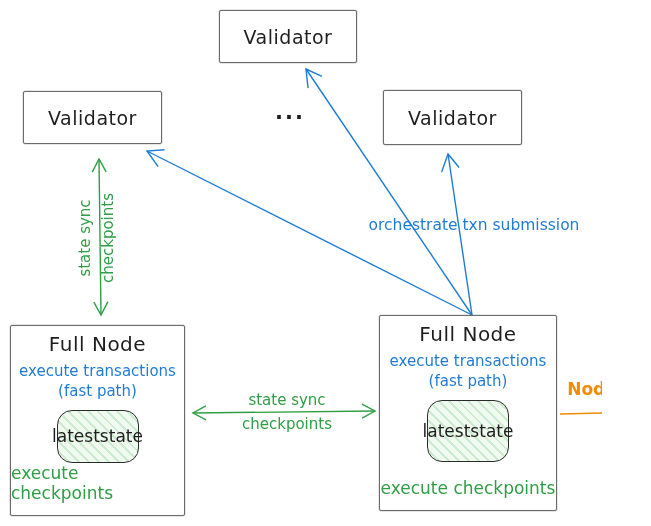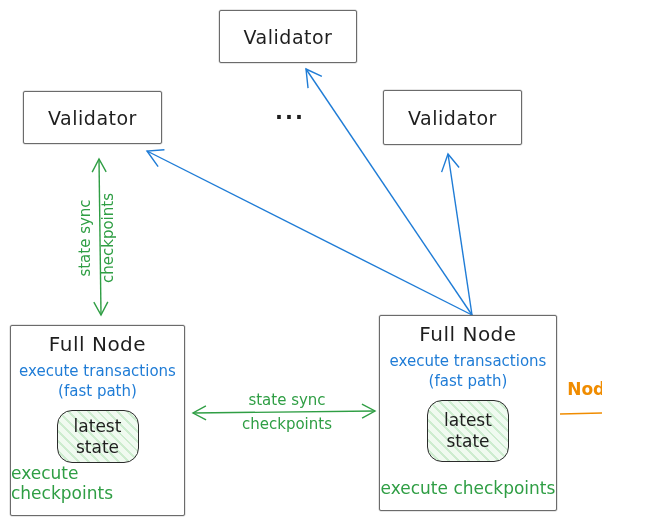--- a/index.html
+++ b/index.html
@@ -30,21 +30,21 @@
     background:#ffffff; display:flex; flex-direction:column; align-items:center;
     box-shadow:0 0 0 0.5px rgba(110,110,110,.35);
     justify-content:center;
   }
   .fn-title{font-size:20px; margin-top:6px; letter-spacing:.5px;}
   .fn-exec{color:var(--blue); font-size:15px; line-height:20px; text-align:center; margin-top:5px;}
   .latest-state{
     box-sizing:border-box; width:82px; height:62px; margin-top:9px;
     border:1.6px solid #2b2b2b; border-radius:15px;
     background:repeating-linear-gradient(45deg,#cdeccf 0 2px,#f0faf0 2px 7px);
-    display:flex; flex-direction:column; align-items:center; justify-content:center;
+    display:flex; flex-direction:row; align-items:center; justify-content:center;
     font-size:17px; line-height:21px; color:var(--ink);
   }
   .fn-footer{color:var(--green); font-size:17px; margin-top:auto; margin-bottom:12px;}
 
   .ellipsis{
     position:absolute; left:265px; top:100px; width:50px; text-align:center;
     font-size:21px; font-weight:bold; letter-spacing:2px; color:var(--ink);
   }
 
   .edge-label{position:absolute; pointer-events:none;}
@@ -143,16 +143,17 @@
   <div class="edge-label vert-sync lbl-green">
     <span>state sync</span><br>
     <span>checkpoints</span>
   </div>
 
   <div class="edge-label horiz-sync lbl-green">
     <span>state sync</span><br>
     <span>checkpoints</span>
   </div>
 
+  <div class="edge-label orchestrate lbl-blue">orchestrate txn submission</div>
 
   <div class="edge-label rpcs lbl-orange">Node</div>
 
 </div>
 
 </body></html>

